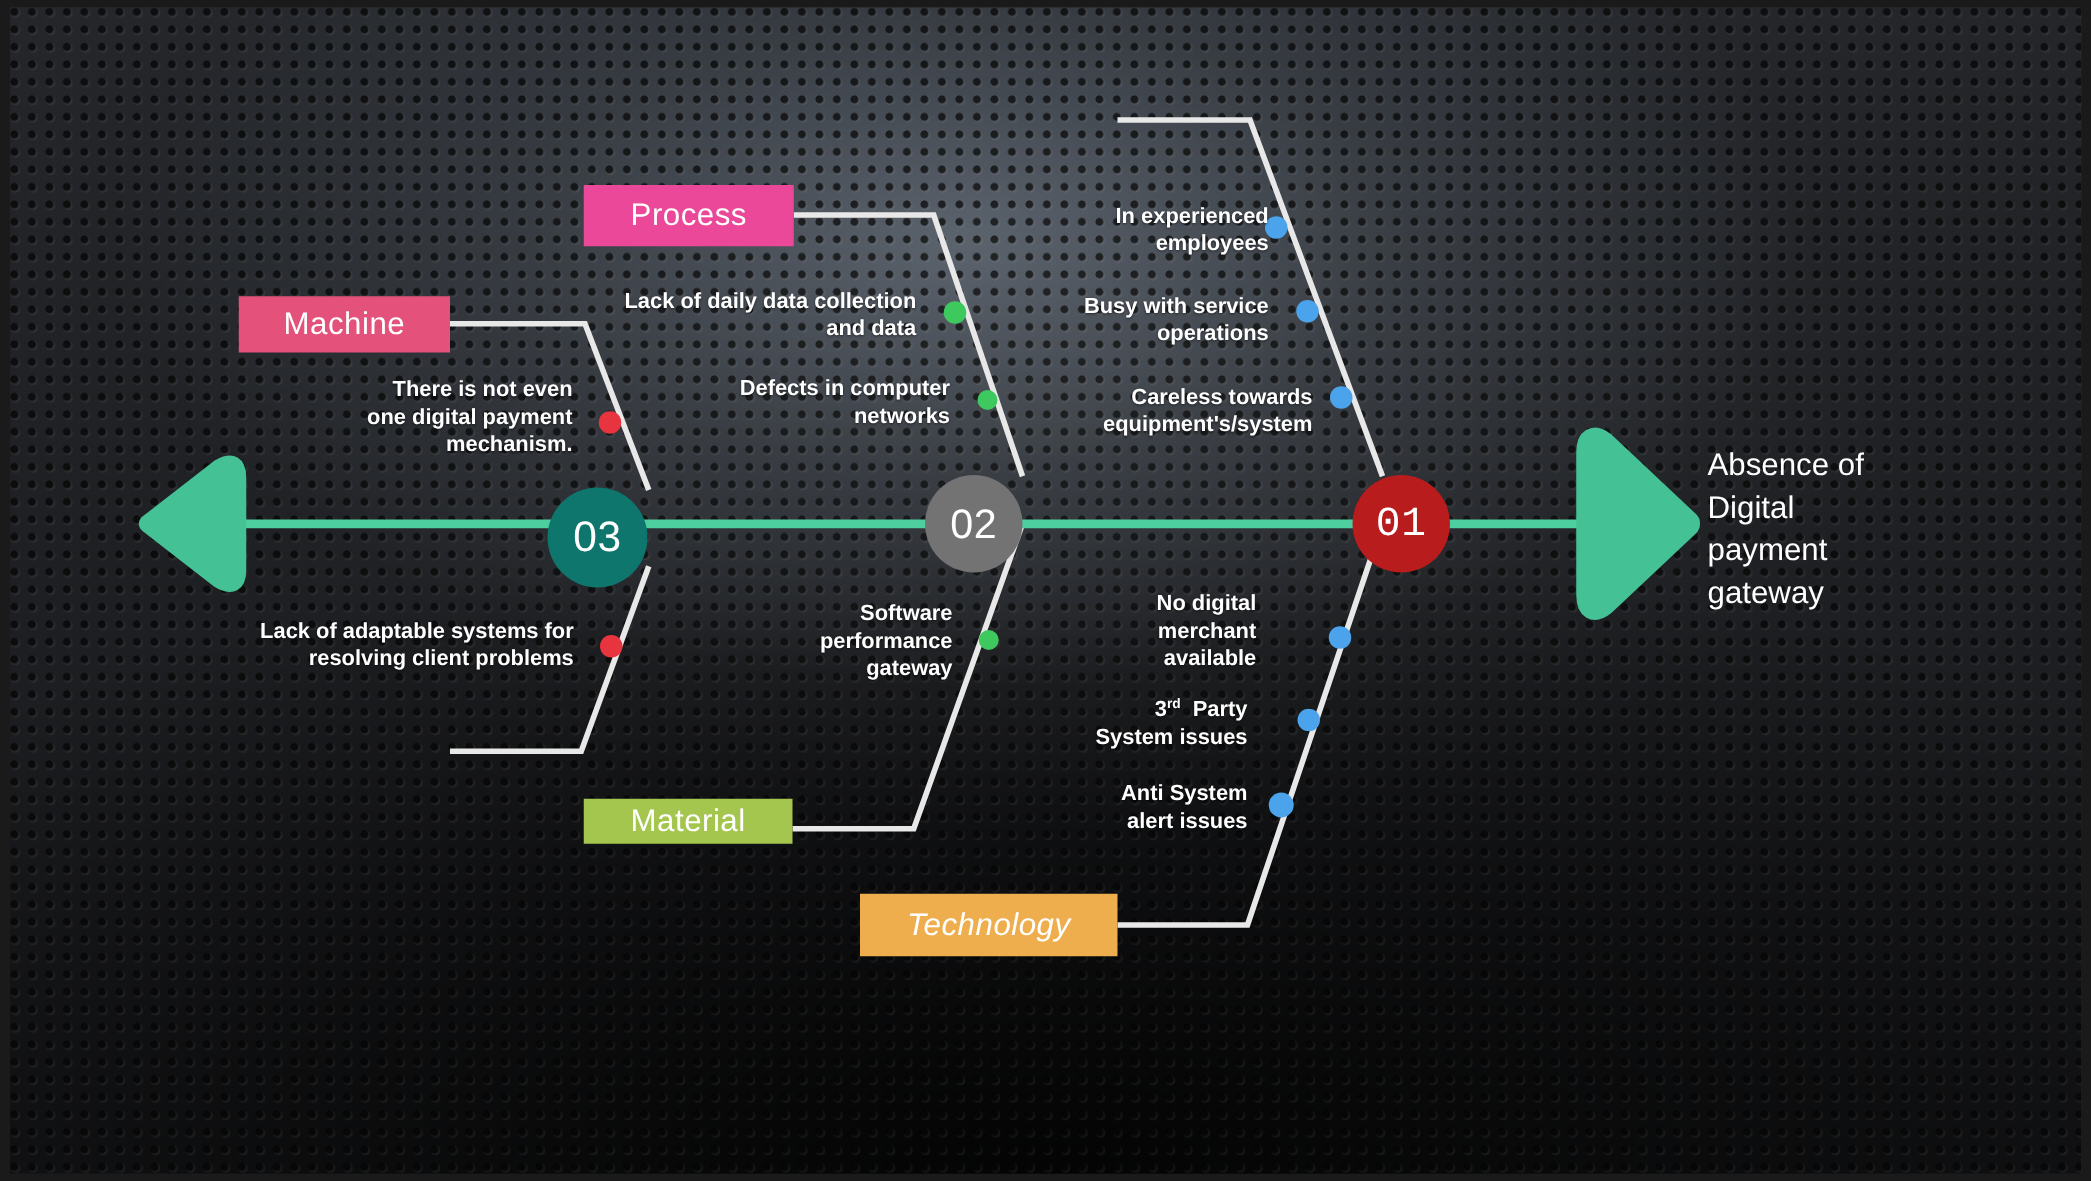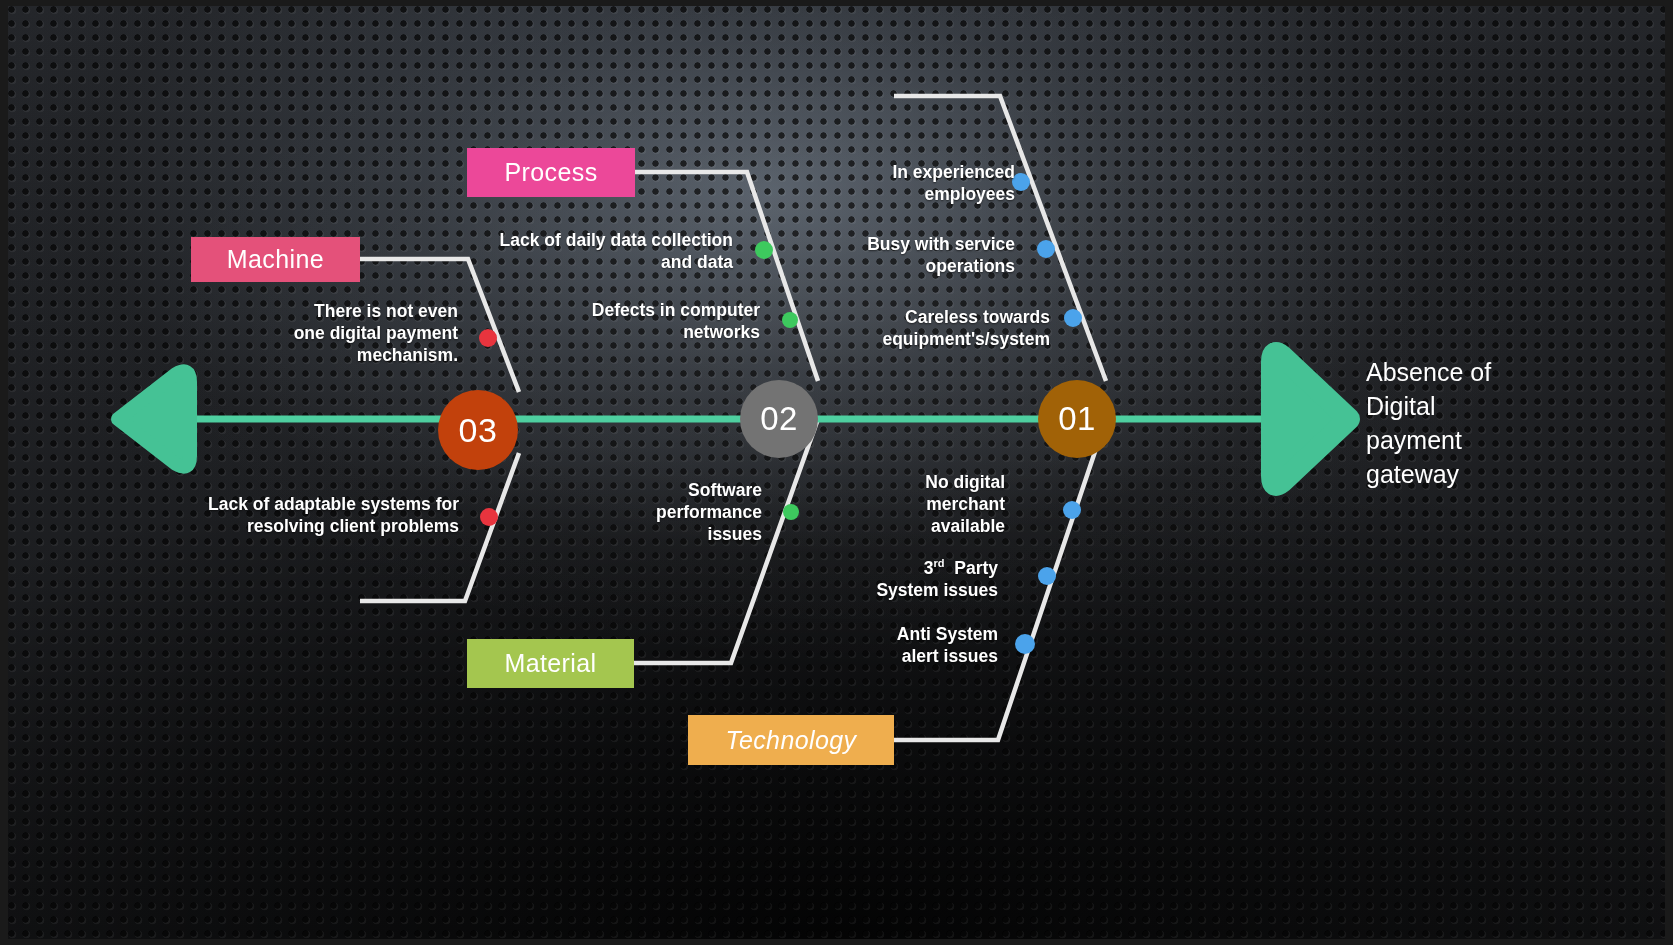--- a/index.html
+++ b/index.html
@@ -136,34 +136,34 @@
         <circle cx="489" cy="517" r="9" fill="#E8343E"></circle>
       </g>
   </svg>
 
   <div class="cat" style="left: 467px; top: 148px; width: 168px; height: 49px; background: #ec4899; color: rgb(255, 255, 255); font-size: 25px; justify-content: center;">
     <span>Process</span>
   </div>
   <div class="cat" style="left: 191px; top: 237px; width: 169px; height: 45px; background: rgb(228, 81, 122); color: rgb(255, 255, 255); font-size: 25px; justify-content: center; text-align: right;">
     <span>Machine</span>
   </div>
-  <div class="cat" style="left: 467px; top: 639px; width: 167px; height: 49px; background: rgb(164, 198, 79); color: rgb(255, 255, 255); font-size: 25px; justify-content: center;">
+  <div class="cat" style="left: 467px; top: 639px; width: 167px; height: 36px; background: rgb(164, 198, 79); color: rgb(255, 255, 255); font-size: 25px; justify-content: center;">
     <span>Material</span>
   </div>
   <div class="cat" style="left: 688px; top: 715px; width: 206px; height: 50px; background: rgb(239, 174, 78); color: rgb(255, 255, 255); font-size: 25px; justify-content: center; font-style: italic;">
     <span>Technology</span>
   </div>
 
-  <div class="node" style="width: 78px; height: 78px; left: 1038px; top: 380px; background: #a16207; font-size: 33px;">
+  <div class="node" style="width: 78px; height: 78px; left: 1082px; top: 380px; background: #b91c1c; font-size: 33px; font-family: Liberation Mono, monospace;">
     <span>01</span>
   </div>
   <div class="node" style="width: 78px; height: 78px; left: 740px; top: 380px; background: #737373; font-size: 33px;">
     <span>02</span>
   </div>
-  <div class="node" style="width: 80px; height: 80px; left: 438px; top: 390px; background: #c2410c; font-size: 34px;">
+  <div class="node" style="width: 80px; height: 80px; left: 438px; top: 390px; background: #0f766e; font-size: 34px;">
     <span>03</span>
   </div>
 
   <div id="causes-layer">
       <div class="cause" style="left: 820px; top: 161px; width: 195px;">In experienced
 employees</div>
       <div class="cause" style="left: 820px; top: 233px; width: 195px;">Busy with service
 operations</div>
       <div class="cause" style="left: 810px; top: 306px; width: 240px;">Careless towards
 equipment's/system</div>
@@ -172,21 +172,21 @@
 available</div>
       <div class="cause" style="left: 870px; top: 552px; width: 128px;">3<sup>rd</sup>&nbsp; Party<br>System issues</div>
       <div class="cause" style="left: 870px; top: 623px; width: 128px;">Anti System
 alert issues</div>
       <div class="cause" style="left: 478px; top: 229px; width: 255px;">Lack of daily data collection
 and data</div>
       <div class="cause" style="left: 530px; top: 299px; width: 230px;">Defects in computer
 networks</div>
       <div class="cause" style="left: 630px; top: 479px; width: 132px;">Software
 performance
-issues</div>
+gateway</div>
       <div class="cause" style="left: 250px; top: 300px; width: 208px;">There is not even
 one digital payment
 mechanism.</div>
       <div class="cause" style="left: 200px; top: 493px; width: 259px;">Lack of adaptable systems for
 resolving client problems</div>
     </div>
 
   <div id="effect">Absence of
 Digital
 payment

